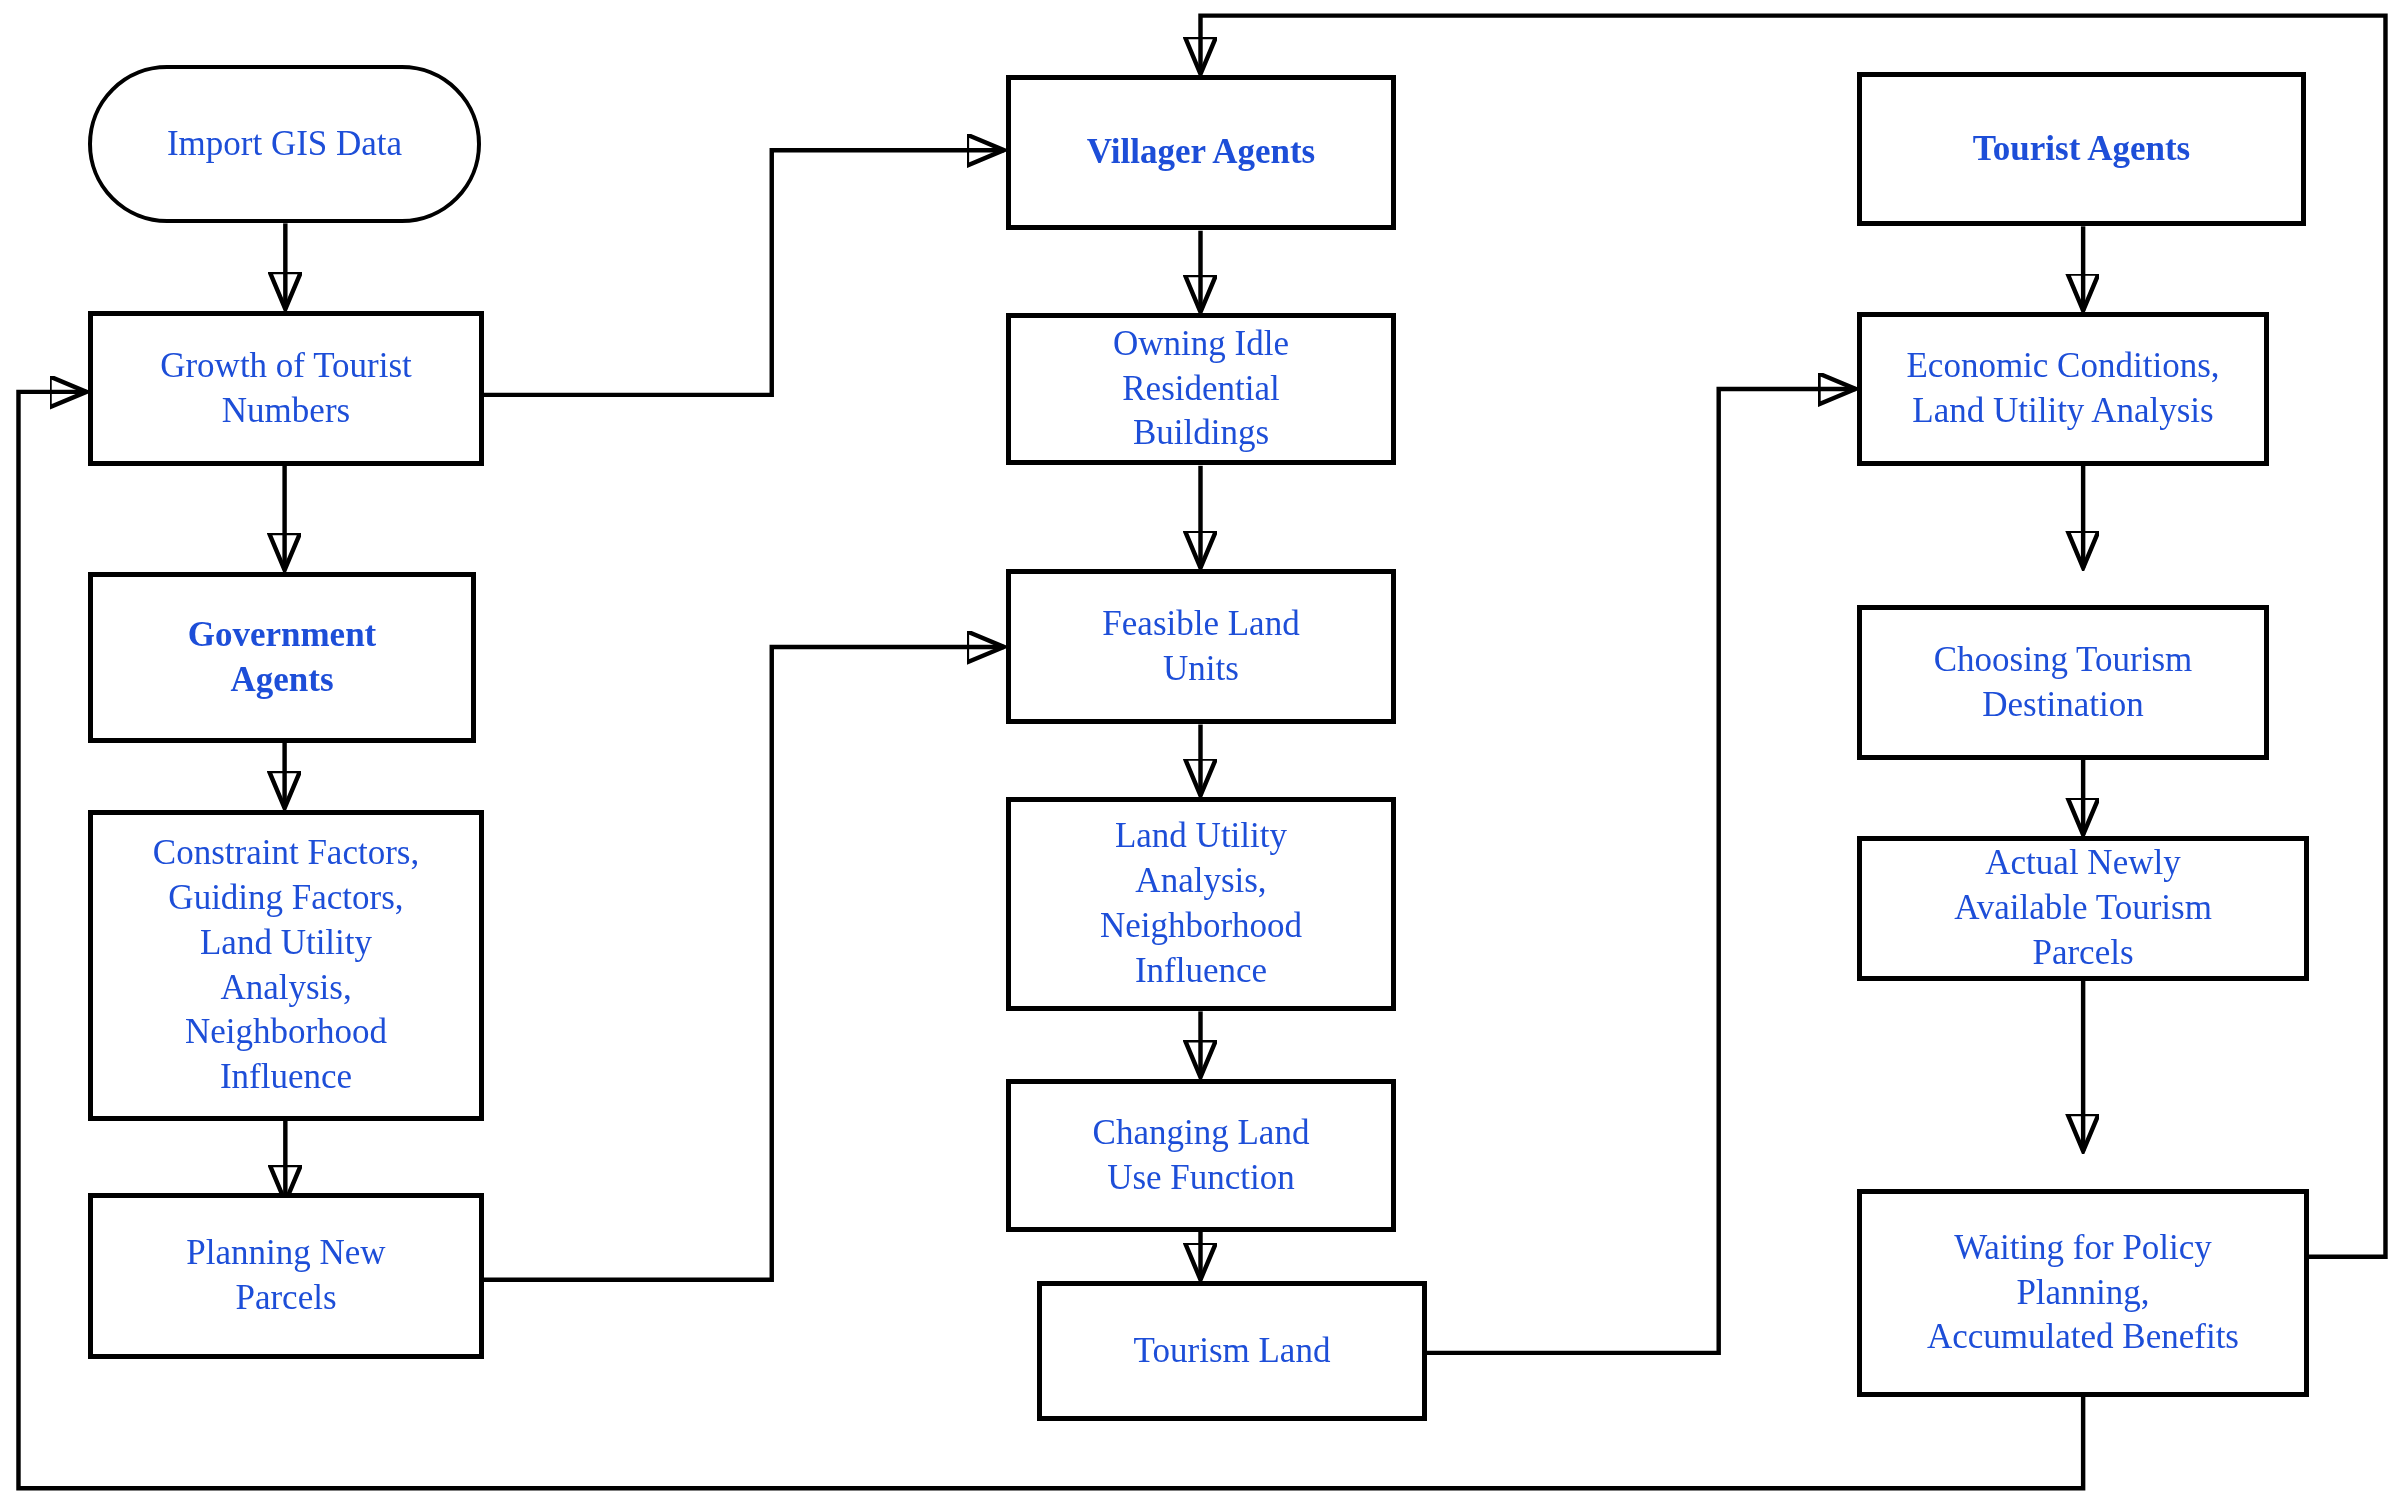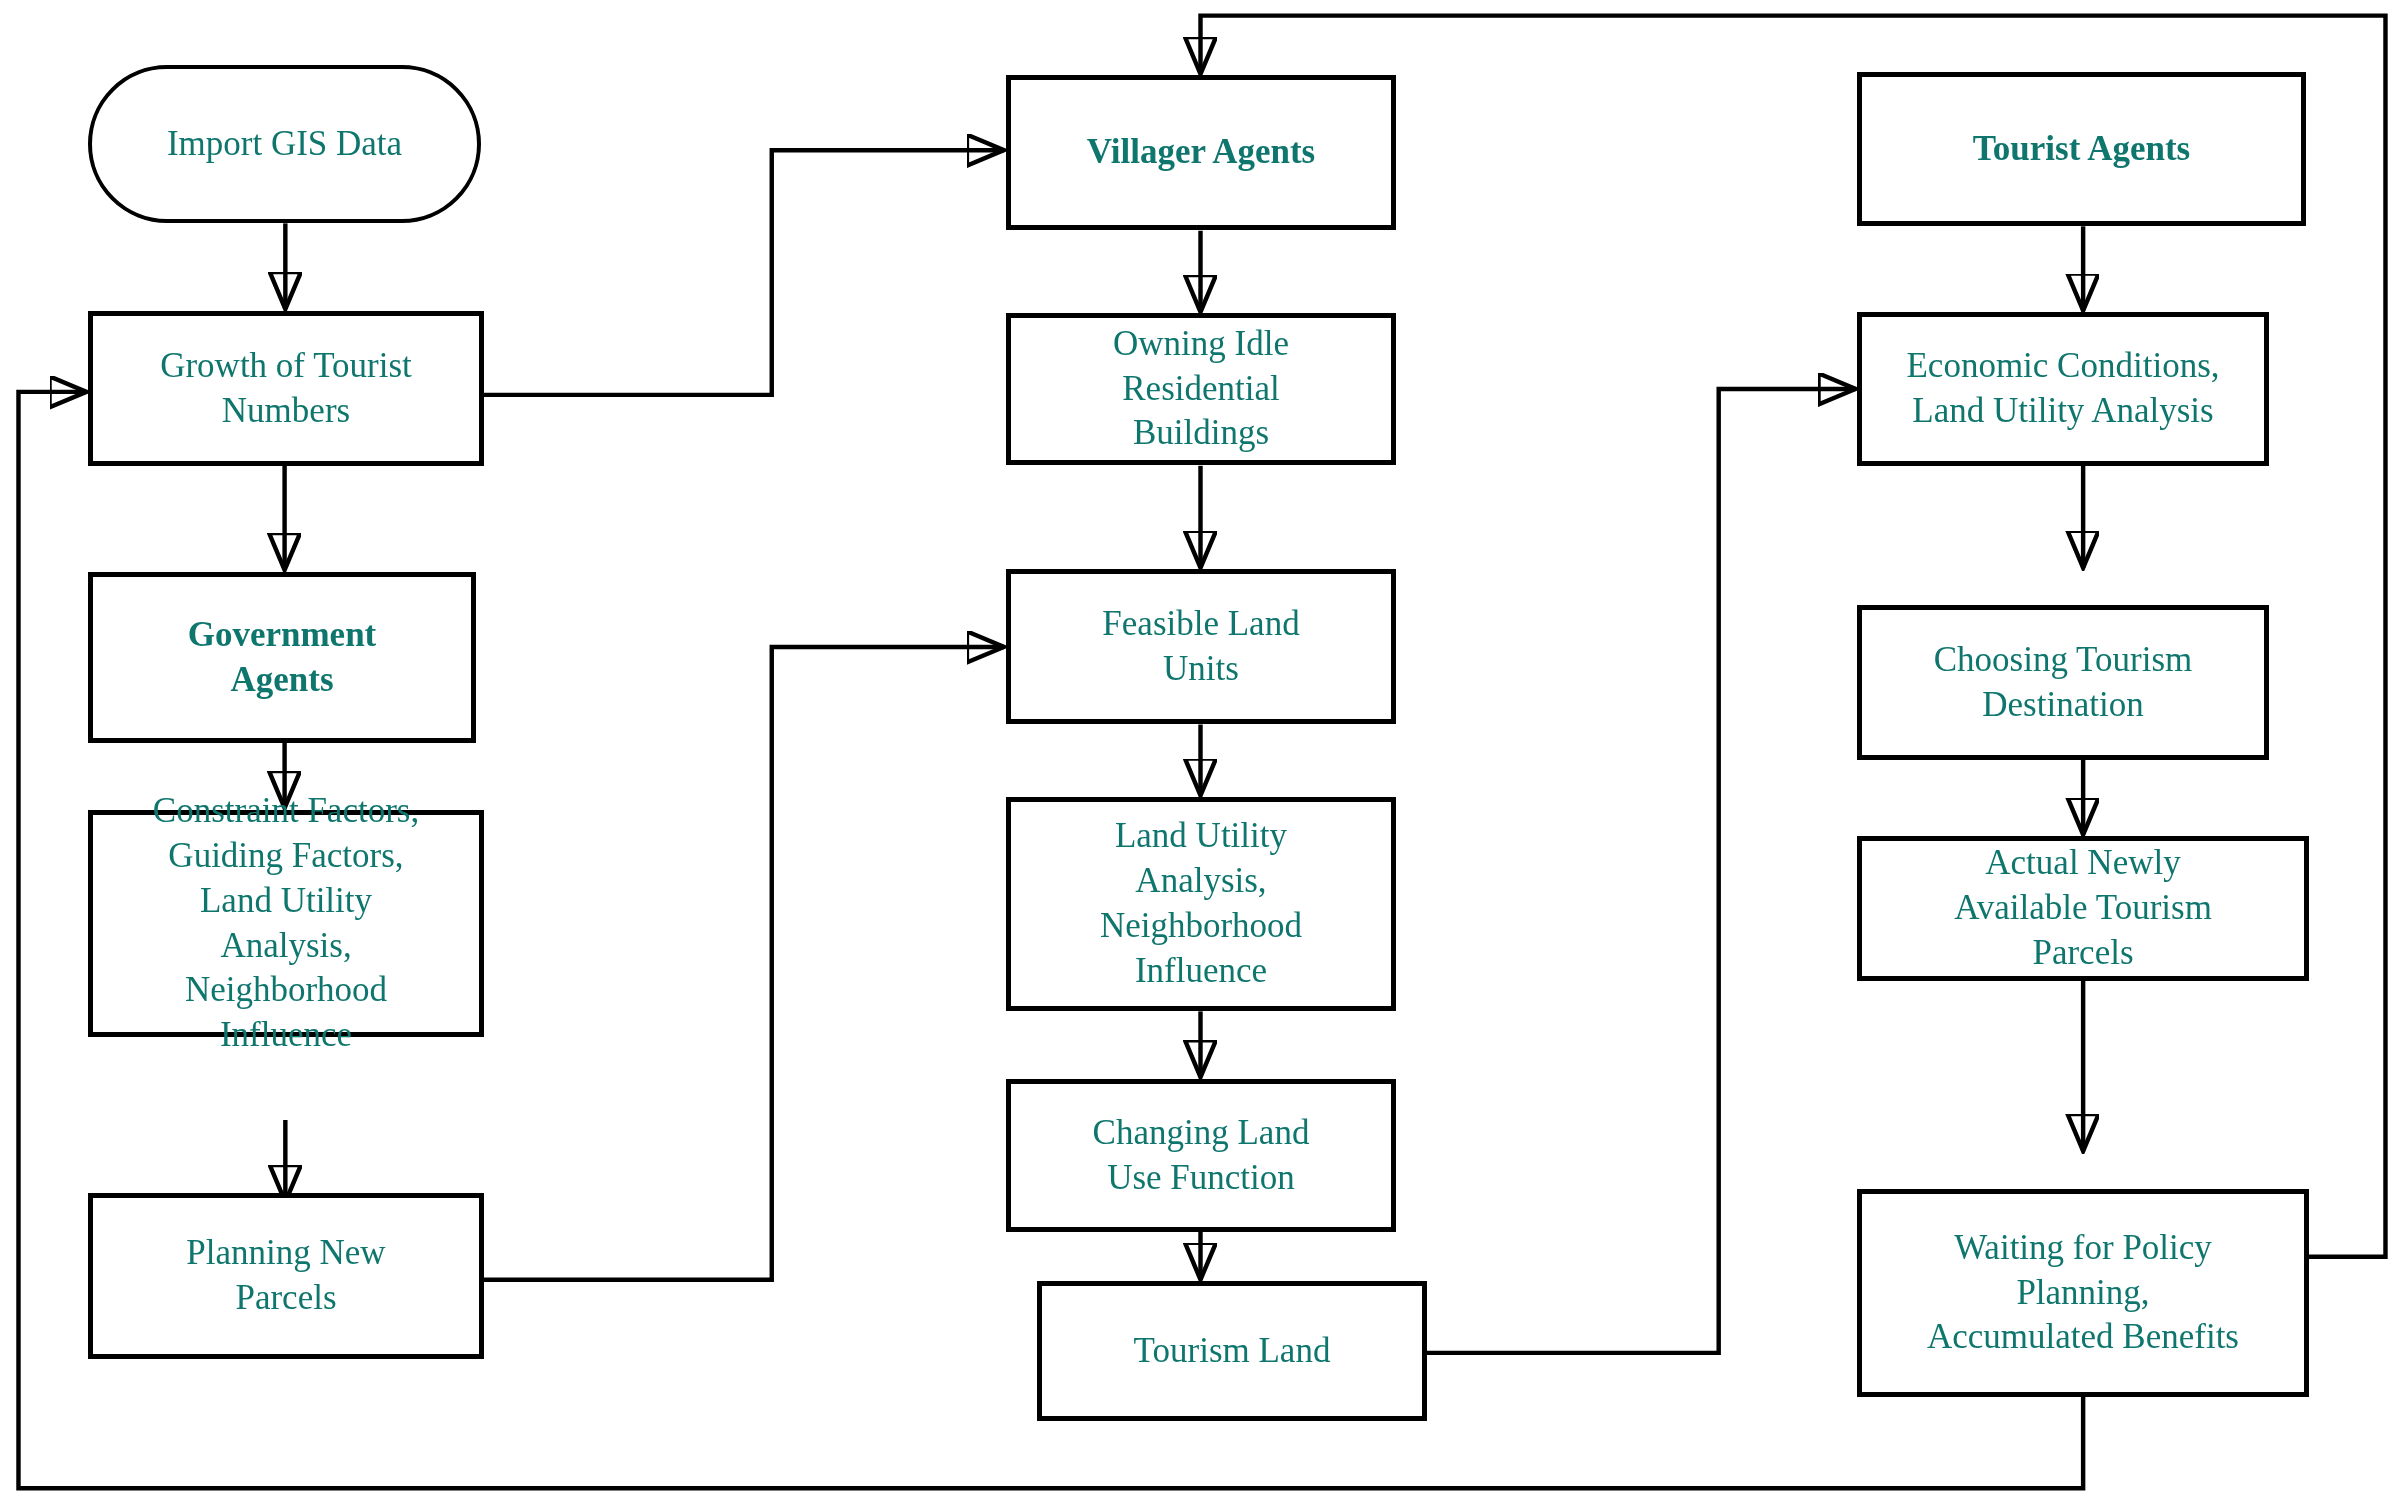--- a/index.html
+++ b/index.html
@@ -40,21 +40,21 @@
     display: flex;
     align-items: center;
     justify-content: center;
     text-align: center;
     padding: 3px 7.4px;
   }
   .node .label {
     white-space: pre-line;
     font-size: 35px;
     line-height: 1.28;
-    color: #0f766e;
+    color: #1d4ed8;
   }
   .node.bold .label {
     font-weight: bold;
   }
   .node.stadium {
     border-radius: 79px;
     border-width: 4.4px;
   }
 </style>
 </head>
@@ -96,21 +96,21 @@
   <div class="node" style="left:88px; top:311px; width:396px; height:155px;">
     <span class="label">Growth of Tourist
 Numbers</span>
   </div>
 
   <div class="node bold" style="left:88px; top:572px; width:388px; height:171px;">
     <span class="label">Government
 Agents</span>
   </div>
 
-  <div class="node" style="left:88px; top:810px; width:396px; height:227px;">
+  <div class="node" style="left:88px; top:810px; width:396px; height:311px;">
     <span class="label">Constraint Factors,
 Guiding Factors,
 Land Utility
 Analysis,
 Neighborhood
 Influence</span>
   </div>
 
   <div class="node" style="left:88px; top:1193px; width:396px; height:166px;">
     <span class="label">Planning New

